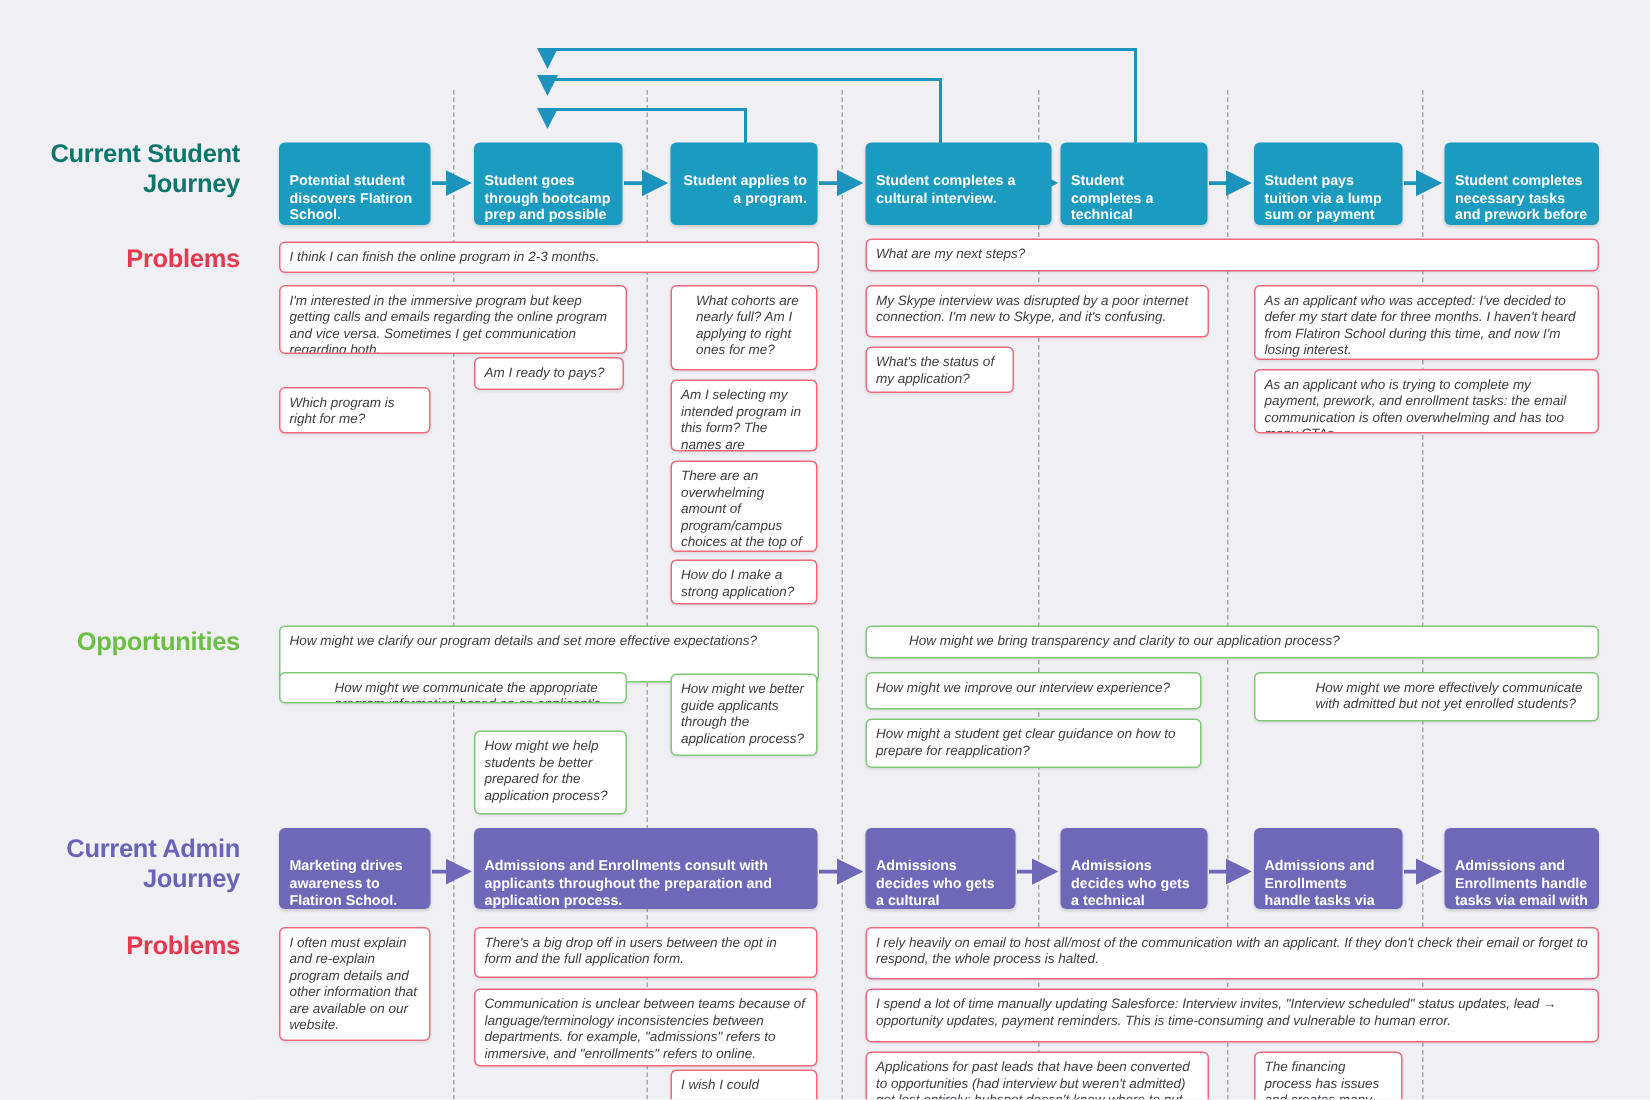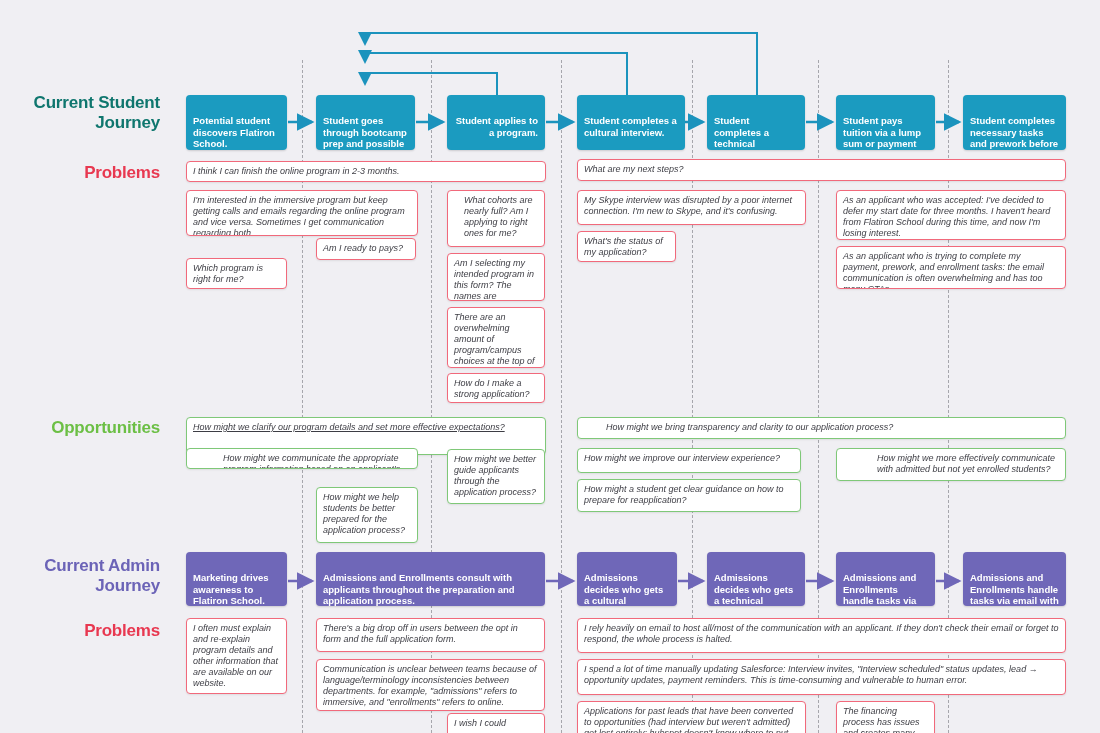--- a/index.html
+++ b/index.html
@@ -73,21 +73,21 @@
 
   <div class="row-label" id="lbl-student" style="top: 93px; color: #0f766e;">Current Student Journey</div>
   <div class="row-label" id="lbl-problems1" style="top: 163px; color: rgb(232, 56, 80);">Problems</div>
   <div class="row-label" id="lbl-opps" style="top: 418px; color: rgb(108, 191, 69);">Opportunities</div>
   <div class="row-label" id="lbl-admin" style="top: 556px; color: rgb(107, 99, 183);">Current Admin Journey</div>
   <div class="row-label" id="lbl-problems2" style="top: 621px; color: rgb(232, 56, 80);">Problems</div>
 
 <div class="step student" style="left: 186px; top: 95px; width: 101px; height: 55px;">Potential student discovers Flatiron School.</div>
     <div class="step student" style="left: 316px; top: 95px; width: 99px; height: 55px;">Student goes through bootcamp prep and possible other external resources.</div>
     <div class="step student" style="left: 447px; top: 95px; width: 98px; height: 55px; text-align: right;">Student applies to a program.</div>
-    <div class="step student" style="left: 577px; top: 95px; width: 108px; height: 55px;">Student completes a cultural interview.</div>
+    <div class="step student" style="left: 577px; top: 95px; width: 124px; height: 55px;">Student completes a cultural interview.</div>
     <div class="step student" style="left: 707px; top: 95px; width: 98px; height: 55px;">Student completes a technical interview.</div>
     <div class="step student" style="left: 836px; top: 95px; width: 99px; height: 55px;">Student pays tuition via a lump sum or payment installments.</div>
     <div class="step student" style="left: 963px; top: 95px; width: 103px; height: 55px;">Student completes necessary tasks and prework before day one of the program.</div>
     <div class="step admin" style="left: 186px; top: 552px; width: 101px; height: 54px;">Marketing drives awareness to Flatiron School.</div>
     <div class="step admin" style="left: 316px; top: 552px; width: 229px; height: 54px;">Admissions and Enrollments consult with applicants throughout the preparation and application process.</div>
     <div class="step admin" style="left: 577px; top: 552px; width: 100px; height: 54px;">Admissions decides who gets a cultural interview + leads the interview.</div>
     <div class="step admin" style="left: 707px; top: 552px; width: 98px; height: 54px;">Admissions decides who gets a technical interview + Instructor leads interview.</div>
     <div class="step admin" style="left: 836px; top: 552px; width: 99px; height: 54px;">Admissions and Enrollments handle tasks via email with applicants.</div>
     <div class="step admin" style="left: 963px; top: 552px; width: 103px; height: 54px;">Admissions and Enrollments handle tasks via email with applicants.</div>
     <div class="note problem" style="left: 186px; top: 161px; width: 360px; height: 21px;">I think I can finish the online program in 2-3 months.</div>
@@ -96,21 +96,21 @@
     <div class="note problem" style="left: 186px; top: 242px; width: 101px; height: 31px; margin-top: 16px;">Which program is right for me?</div>
     <div class="note problem" style="left: 316px; top: 238px; width: 100px; height: 22px;">Am I ready to pays?</div>
     <div class="note problem" style="left: 447px; top: 190px; width: 98px; height: 57px; padding-left: 16px;">What cohorts are nearly full? Am I applying to right ones for me?</div>
     <div class="note problem" style="left: 447px; top: 253px; width: 98px; height: 48px;">Am I selecting my intended program in this form? The names are confusing.</div>
     <div class="note problem" style="left: 447px; top: 307px; width: 98px; height: 61px;">There are an overwhelming amount of program/campus choices at the top of the application.</div>
     <div class="note problem" style="left: 447px; top: 373px; width: 98px; height: 30px;">How do I make a strong application?</div>
     <div class="note problem" style="left: 577px; top: 190px; width: 229px; height: 35px;">My Skype interview was disrupted by a poor internet connection. I'm new to Skype, and it's confusing.</div>
     <div class="note problem" style="left: 577px; top: 231px; width: 99px; height: 31px;">What's the status of my application?</div>
     <div class="note problem" style="left: 836px; top: 190px; width: 230px; height: 50px;">As an applicant who was accepted: I've decided to defer my start date for three months. I haven't heard from Flatiron School during this time, and now I'm losing interest.</div>
     <div class="note problem" style="left: 836px; top: 246px; width: 230px; height: 43px;">As an applicant who is trying to complete my payment, prework, and enrollment tasks: the email communication is often overwhelming and has too many CTAs.</div>
-    <div class="note opportunity" style="left: 186px; top: 417px; width: 360px; height: 38px; text-decoration: underline;">How might we clarify our program details and set more effective expectations?</div>
+    <div class="note opportunity" style="left: 186px; top: 417px; width: 360px; height: 38px;">How might we clarify our program details and set more effective expectations?</div>
     <div class="note opportunity" style="left: 577px; top: 417px; width: 489px; height: 22px; padding-left: 28px;">How might we bring transparency and clarity to our application process?</div>
     <div class="note opportunity" style="left: 186px; top: 448px; width: 232px; height: 21px; padding-left: 36px;">How might we communicate the appropriate program information based on an applicant's preference?</div>
     <div class="note opportunity" style="left: 316px; top: 487px; width: 102px; height: 56px;">How might we help students be better prepared for the application process?</div>
     <div class="note opportunity" style="left: 447px; top: 449px; width: 98px; height: 55px;">How might we better guide applicants through the application process?</div>
     <div class="note opportunity" style="left: 577px; top: 448px; width: 224px; height: 25px;">How might we improve our interview experience?</div>
     <div class="note opportunity" style="left: 577px; top: 479px; width: 224px; height: 33px;">How might a student get clear guidance on how to prepare for reapplication?</div>
     <div class="note opportunity" style="left: 836px; top: 448px; width: 230px; height: 33px; padding-left: 40px;">How might we more effectively communicate with admitted but not yet enrolled students?</div>
     <div class="note problem" style="left: 186px; top: 618px; width: 101px; height: 76px;">I often must explain and re-explain program details and other information that are available on our website.</div>
     <div class="note problem" style="left: 316px; top: 618px; width: 229px; height: 34px;">There's a big drop off in users between the opt in form and the full application form.</div>
     <div class="note problem" style="left: 316px; top: 659px; width: 229px; height: 52px;">Communication is unclear between teams because of language/terminology inconsistencies between departments. for example, "admissions" refers to immersive, and "enrollments" refers to online.</div>

